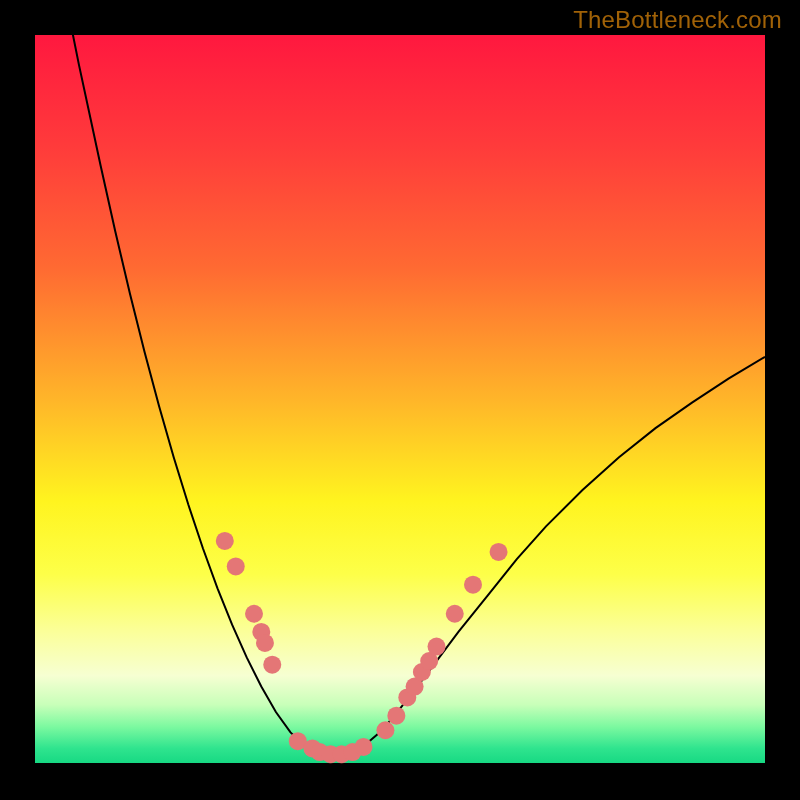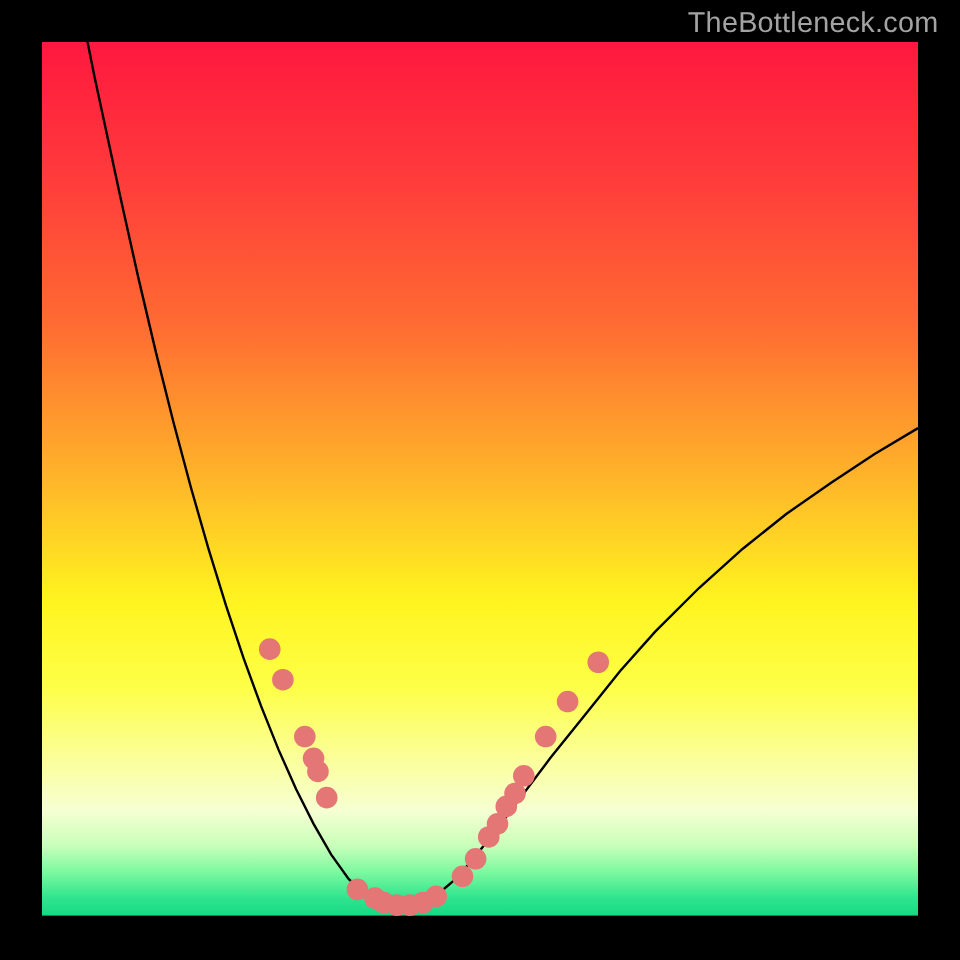--- a/index.html
+++ b/index.html
@@ -14,21 +14,21 @@
     position: relative;
     width: 800px;
     height: 800px;
   }
   .watermark {
     position: absolute;
     top: 6px;
     right: 18px;
     font-family: Arial, Helvetica, sans-serif;
     font-size: 24px;
-    color: #a3a3a3;
+    color: #a16207;
     font-weight: 500;
     letter-spacing: 0.2px;
     z-index: 10;
   }
   svg {
     display: block;
   }
 </style>
 </head>
 <body>

